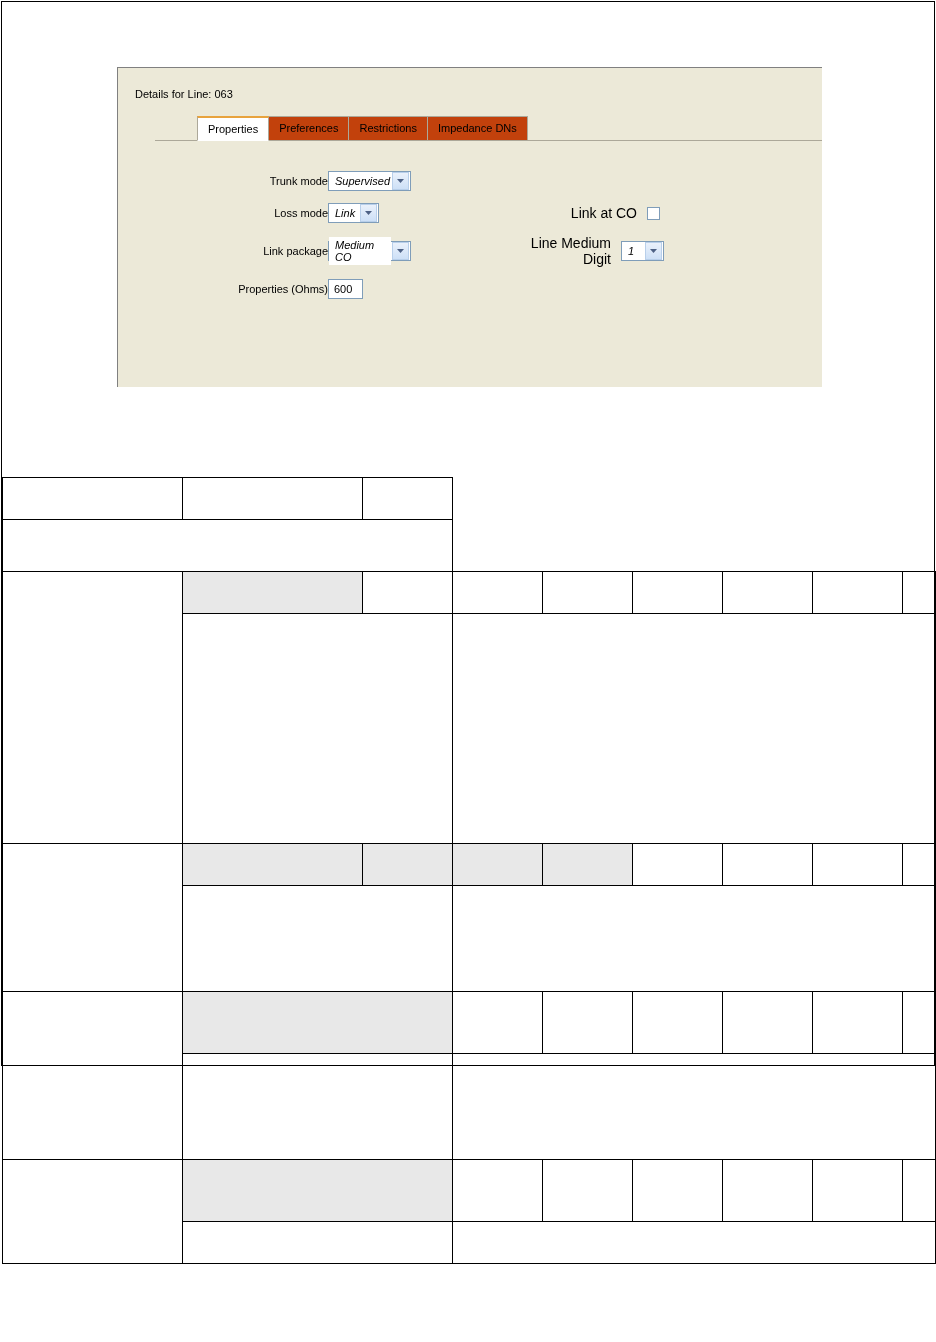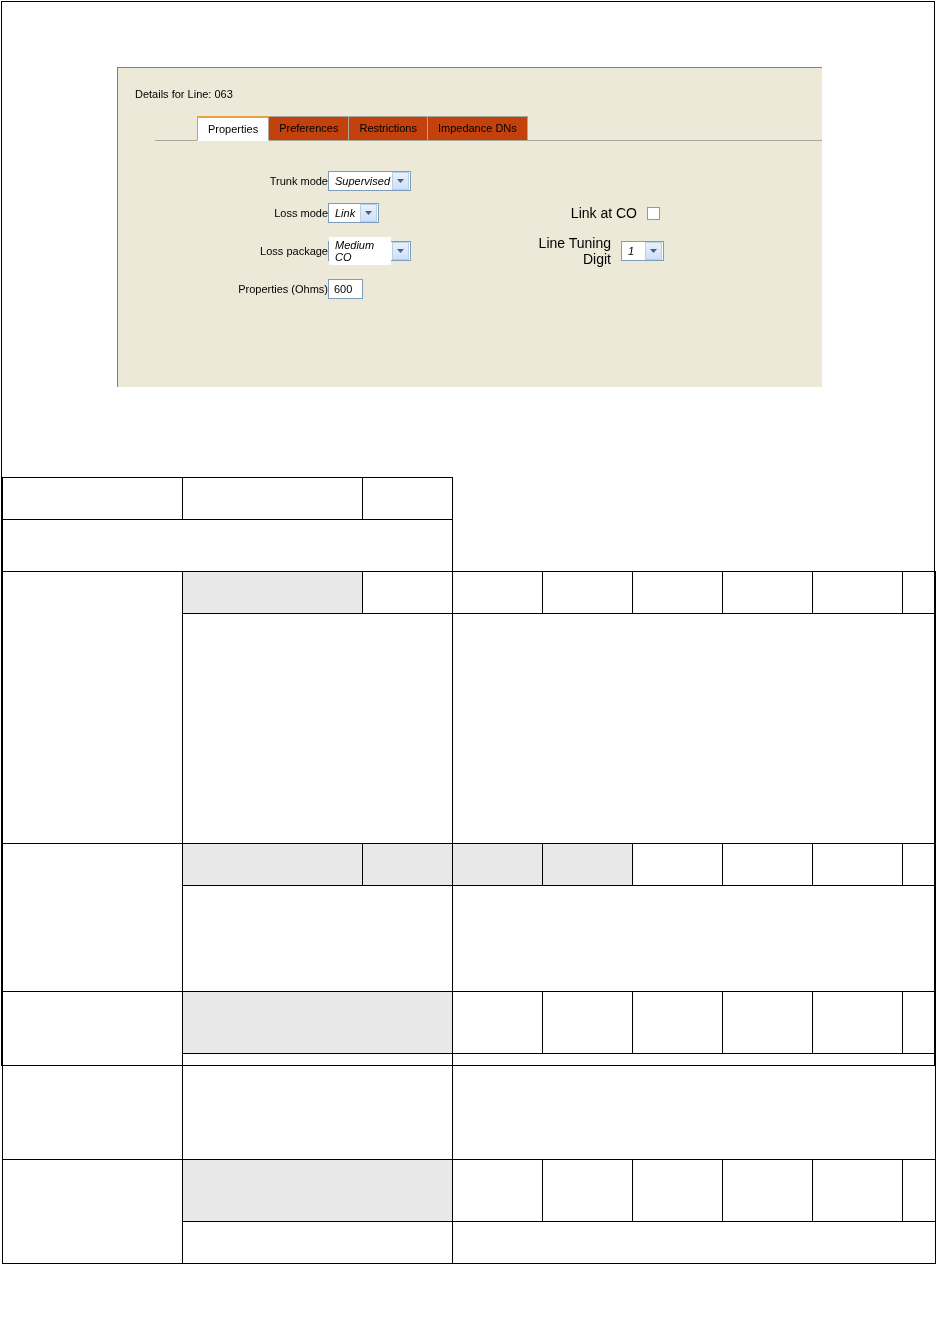--- a/index.html
+++ b/index.html
@@ -187,31 +187,31 @@
                   <path d="M0 0 L3.5 4 L7 0 Z" fill="#4d6185"></path>
                 </svg>
             </span>
           </div>
           <div class="right-column" style="margin-left:168px;">
             <div class="form-label-right">Link at CO</div>
             <div class="checkbox"></div>
           </div>
         </div>
         <div class="form-row">
-          <div class="form-label">Loss package</div>
+          <div class="form-label">Link package</div>
           <div class="select-wrap">
             <span class="select-value" style="width:62px">Medium CO</span>
             <span class="select-arrow">
               <svg viewBox="0 0 7 4">
                   <path d="M0 0 L3.5 4 L7 0 Z" fill="#4d6185"></path>
                 </svg>
             </span>
           </div>
           <div class="right-column" style="margin-left:100px;">
-            <div class="form-label-right" style="width:110px">Line Tuning Digit</div>
+            <div class="form-label-right" style="width:110px">Line Medium Digit</div>
             <div class="select-wrap">
               <span class="select-value" style="width:22px">1</span>
               <span class="select-arrow">
                 <svg viewBox="0 0 7 4">
                     <path d="M0 0 L3.5 4 L7 0 Z" fill="#4d6185"></path>
                   </svg>
               </span>
             </div>
           </div>
         </div>

